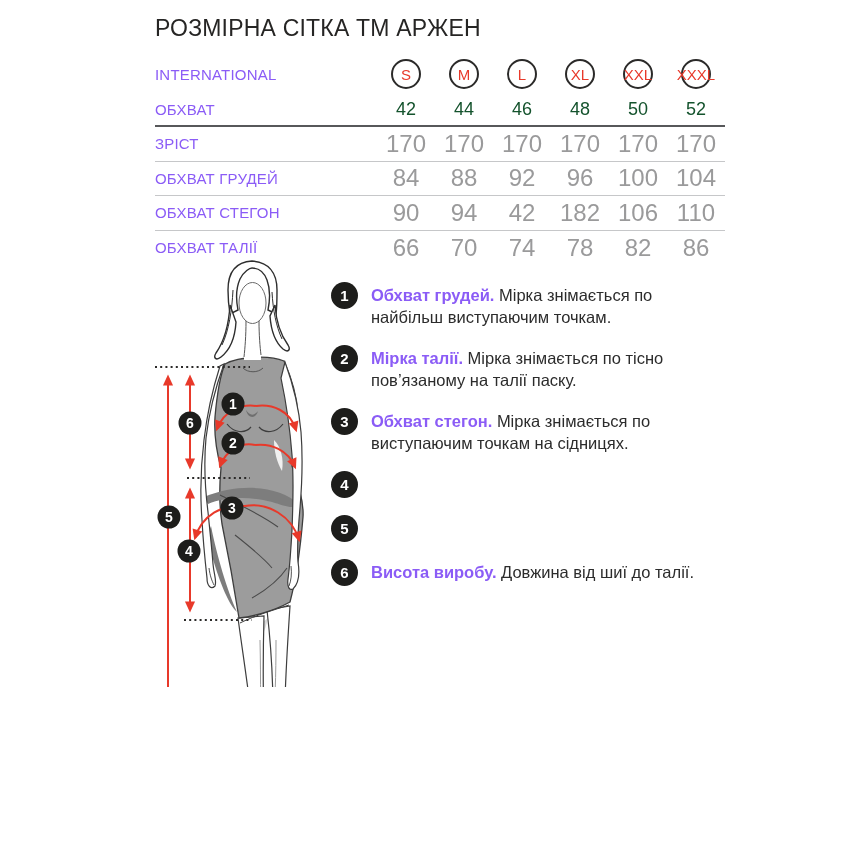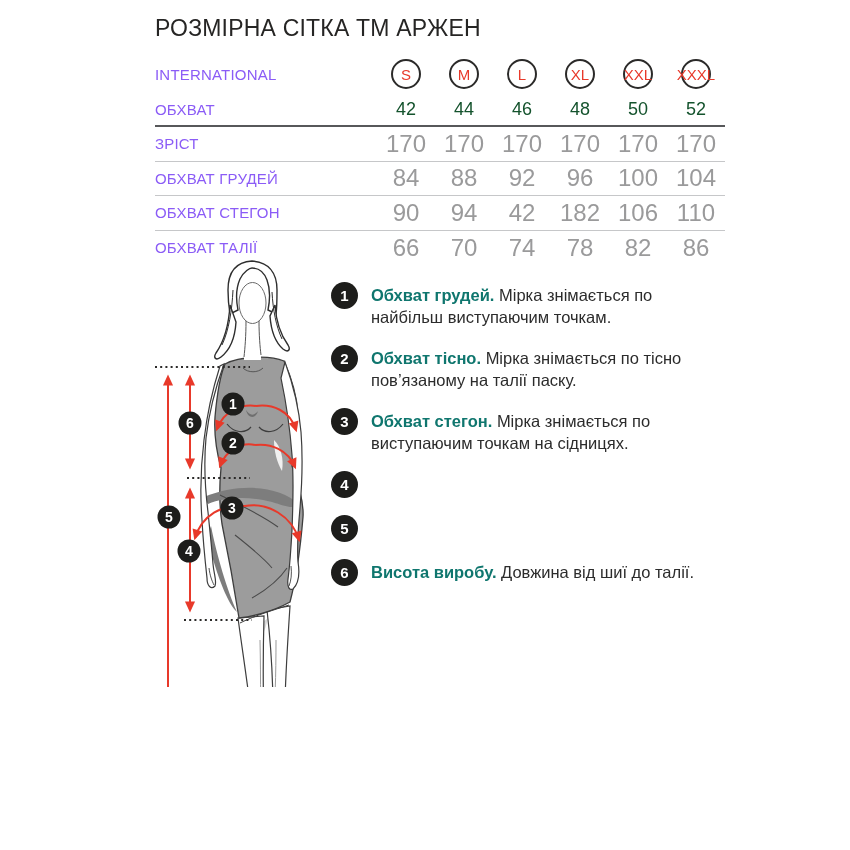--- a/index.html
+++ b/index.html
@@ -25,21 +25,21 @@
   
   .figure{position:absolute;left:140px;top:258px;width:200px;height:592px}
   .figure svg{display:block;width:100%;height:100%}
   .marker-num{font-size:14px;font-weight:700;fill:#ffffff;text-anchor:middle;font-family:"Liberation Sans",sans-serif}
 
   
   .legend{position:absolute;left:331px;top:284px;width:396px;display:flex;flex-direction:column;gap:19px}
   .legend-item{display:flex;gap:13px;align-items:flex-start}
   .legend-num{width:27px;height:27px;border-radius:50%;background:#1d1d1b;color:#fff;font-size:15px;font-weight:700;display:flex;align-items:center;justify-content:center;flex-shrink:0;margin-top:-2px}
   .legend-text{font-size:16.5px;line-height:22px;color:#2c2c2c;width:354px}
-  .legend-text b{color:#0f766e}
+  .legend-text b{color:#8b5cf6}
 </style>
 </head>
 <body>
 
 <div class="page">
 
   <div class="title">РОЗМІРНА СІТКА ТМ АРЖЕН</div>
 
   <div class="size-table">
     <div class="t-row row-int">
@@ -230,21 +230,21 @@
     </svg>
   </div>
 
   <div class="legend">
     <div class="legend-item">
       <span class="legend-num">1</span>
       <p class="legend-text"><b>Обхват грудей.</b> <span>Мірка знімається по найбільш виступаючим точкам.</span></p>
     </div>
     <div class="legend-item">
       <span class="legend-num">2</span>
-      <p class="legend-text"><b>Обхват тісно.</b> <span>Мірка знімається по тісно пов’язаному на талії паску.</span></p>
+      <p class="legend-text"><b>Мірка талії.</b> <span>Мірка знімається по тісно пов’язаному на талії паску.</span></p>
     </div>
     <div class="legend-item">
       <span class="legend-num">3</span>
       <p class="legend-text"><b>Обхват стегон.</b> <span>Мірка знімається по виступаючим точкам на сідницях.</span></p>
     </div>
     <div class="legend-item">
       <span class="legend-num">4</span>
     </div>
     <div class="legend-item">
       <span class="legend-num">5</span>

